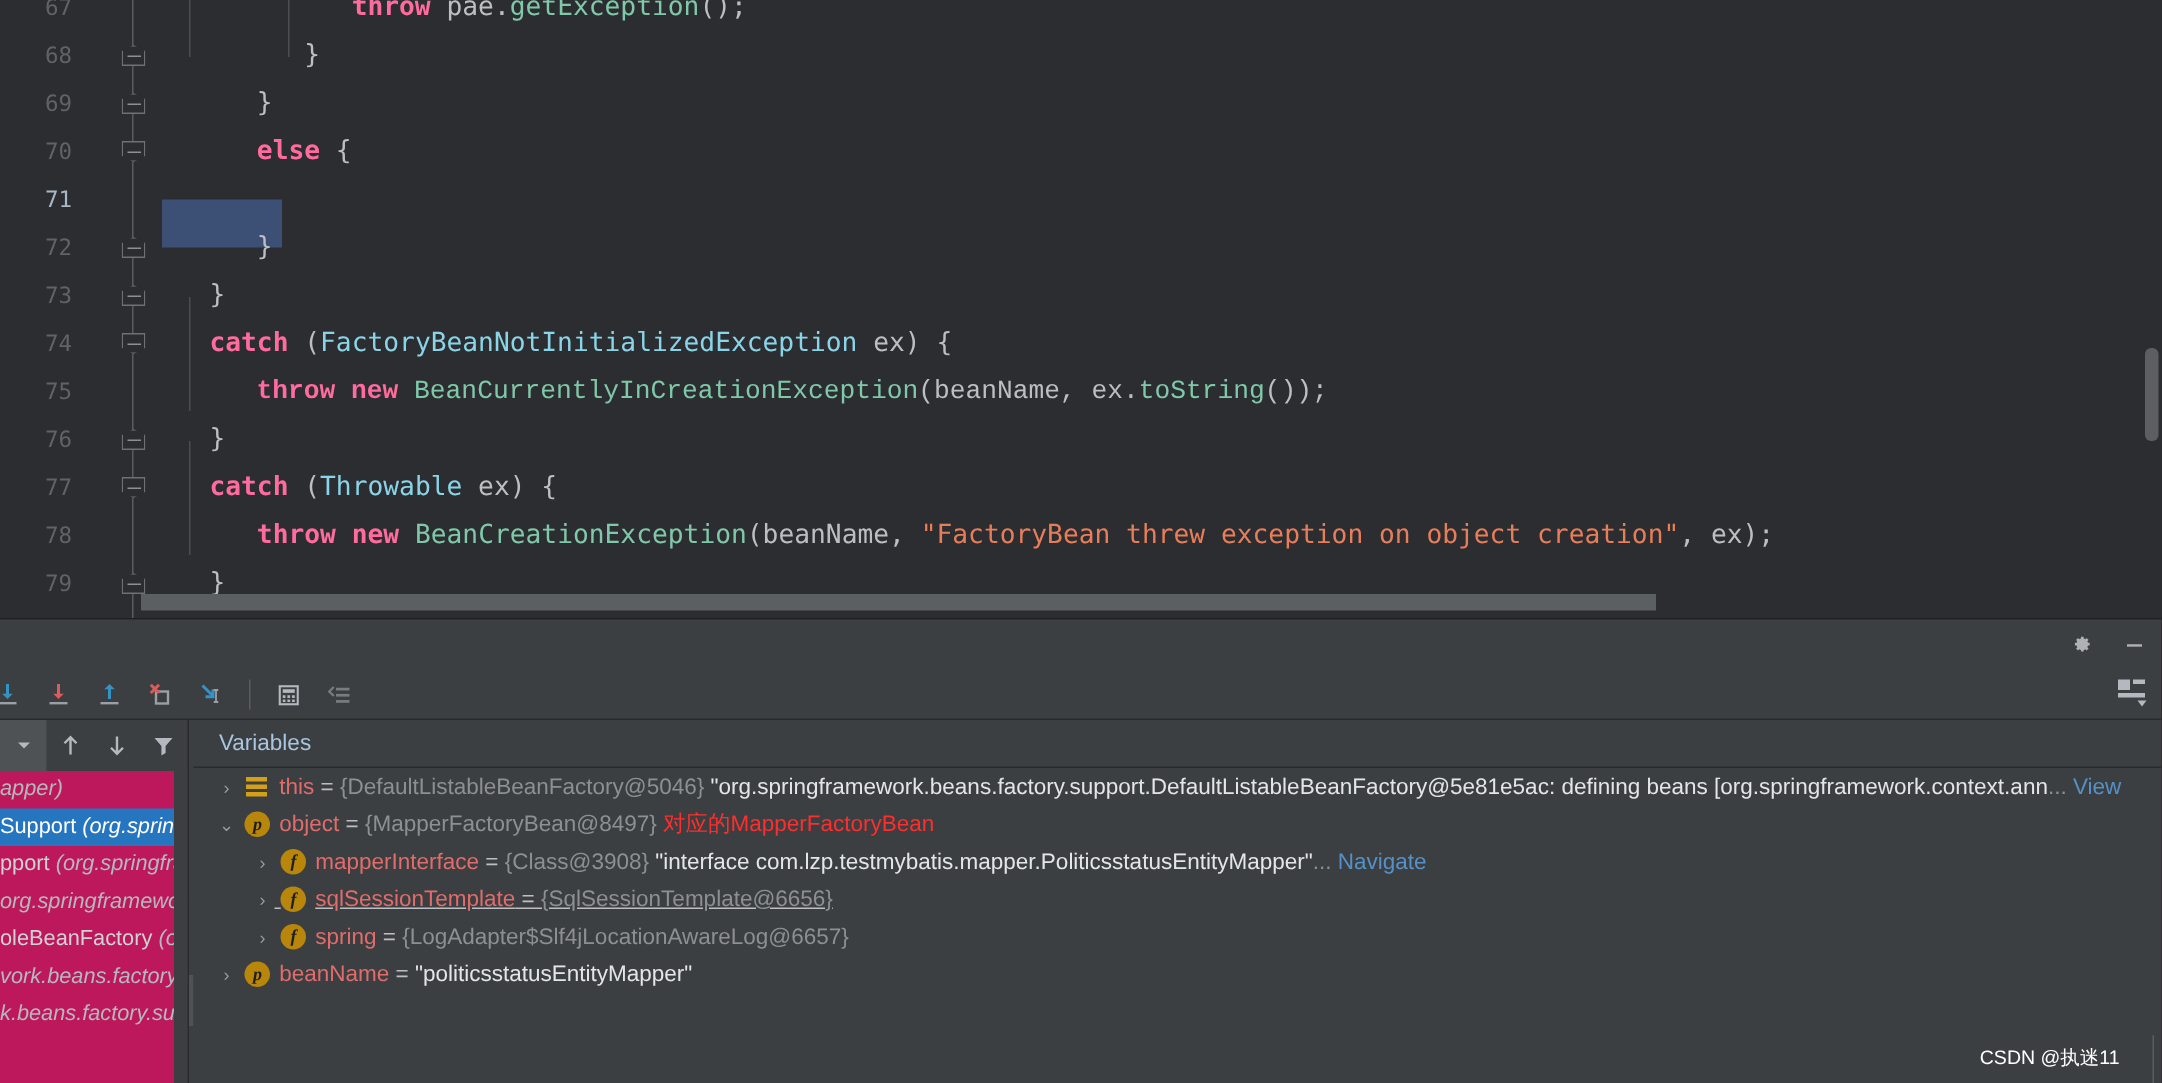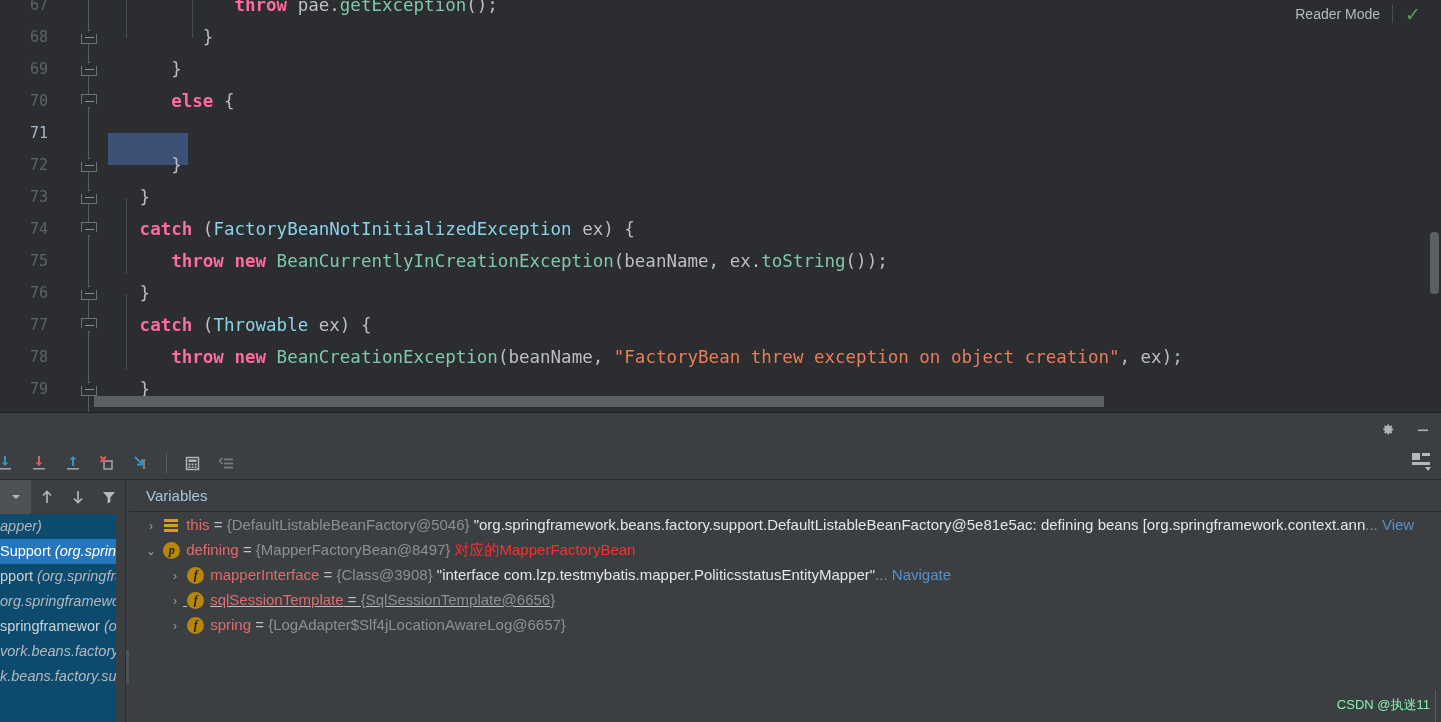--- a/index.html
+++ b/index.html
@@ -123,21 +123,21 @@
   }
   
   #frames-toolbar {
     position: absolute; left: 0; top: 0; width: 125px; height: 34px;
     background: #3c3f41; display: flex; align-items: center;
   }
   .fbtn { width: 34px; height: 34px; display: flex; align-items: center; justify-content: center; color: #b4b8bf; }
   .fbtn.dd { background: #4e5254; }
   #frames-list {
     position: absolute; left: 0; top: 34px; width: 125px; height: 208px;
-    background: #0c4a6e; overflow: hidden;
+    background: #be185d; overflow: hidden;
   }
   .frow {
     height: 25px; line-height: 25px; font-size: 14.5px;
     color: #b4b8bf; white-space: nowrap; padding-left: 0px;
     font-style: italic;
   }
   .frow .main { font-style: normal; color: #cfd2d4; }
   .frow.sel { background: #2675bf; color: #ffffff; }
   .frow.sel .main { color: #ffffff; }
   #frames-vscroll {
@@ -198,22 +198,22 @@
   }
   .vname { color: #e06c6c; }
   .veq { color: #bcbec4; }
   .vref { color: #8d9092; }
   .vstr { color: #e3e5e8; }
   .vlink { color: #5591c8; }
   .vnote { color: #ff2e2e; font-size: 15px; }
   .ell { color: #8d9092; }
 
   #watermark {
-    position: absolute; right: 11px; bottom: 8px;
-    font-size: 13px; color: #86efac;
+    position: absolute; right: 28px; bottom: 8px;
+    font-size: 13px; color: #ffffff;
   }
   #wm-bar { position: absolute; right: 5px; bottom: 0px; width: 1px; height: 32px; background: #5a5d5f; }
 </style>
 </head>
 <body>
 
 <div id="app">
 
   <div id="editor">
 
@@ -269,36 +269,31 @@
     </div>
 
     <div id="code-area">
         <div class="cline" style="top: -11px;"><span class="id">            </span><span class="kw">throw</span><span class="id"> pae.</span><span class="cl">getException</span><span class="id">();</span></div>
         <div class="cline" style="top: 21px;"><span class="id">         }</span></div>
         <div class="cline" style="top: 53px;"><span class="id">      }</span></div>
         <div class="cline" style="top: 85px;"><span class="id">      </span><span class="kw">else</span><span class="id"> {</span></div>
         <div class="cline" style="top: 149px;"><span class="id">      }</span></div>
         <div class="cline" style="top: 181px;"><span class="id">   }</span></div>
         <div class="cline" style="top: 213px;"><span class="id">   </span><span class="kw">catch</span><span class="id"> (</span><span class="ty">FactoryBeanNotInitializedException</span><span class="id"> ex) {</span></div>
-        <div class="cline" style="top: 245px;"><span class="id">      </span><span class="kw">throw</span><span class="id"> </span><span class="kw">new</span><span class="id"> </span><span class="cl">BeanCurrentlyInCreationException</span><span class="id">(beanName, ex.</span><span class="cl">toString</span><span class="id">());</span></div>
+        <div class="cline" style="top: 245px; font-family: Liberation Mono, monospace;"><span class="id">      </span><span class="kw">throw</span><span class="id"> </span><span class="kw">new</span><span class="id"> </span><span class="cl">BeanCurrentlyInCreationException</span><span class="id">(beanName, ex.</span><span class="cl">toString</span><span class="id">());</span></div>
         <div class="cline" style="top: 277px;"><span class="id">   }</span></div>
         <div class="cline" style="top: 341px;"><span class="id">      </span><span class="kw">throw</span><span class="id"> </span><span class="kw">new</span><span class="id"> </span><span class="cl">BeanCreationException</span><span class="id">(beanName, </span><span class="st">"FactoryBean threw exception on object creation"</span><span class="id">, ex);</span></div>
         <div class="cline" style="top: 309px;"><span class="id">   </span><span class="kw">catch</span><span class="id"> (</span><span class="ty">Throwable</span><span class="id"> ex) {</span></div>
         <div class="cline" style="top: 373px;"><span class="id">   }</span></div>
         <div class="indent-guide" style="left: 18px; top: 0px; height: 38px;"></div>
         <div class="indent-guide" style="left: 18px; top: 198px; height: 76px;"></div>
         <div class="indent-guide" style="left: 18px; top: 294px; height: 76px;"></div>
         <div class="indent-guide" style="left: 84px; top: 0px; height: 38px;"></div>
       </div>
 
-    <div id="reader-mode">
-      <span class="lbl">Reader Mode</span>
-      <span class="sep"></span>
-      <span class="chk">✓</span>
-    </div>
 
     <div id="ed-vscroll">
       <div id="ed-vthumb"></div>
     </div>
     <div id="ed-hscroll">
       <div id="ed-hthumb"></div>
     </div>
   </div>
 
   <div id="tool-sep"></div>
@@ -410,21 +405,21 @@
             <path d="M2 3h12l-4.6 5.4V13l-2.8 1.6V8.4z" fill="#b4b8bf"></path>
           </svg>
       </span>
     </div>
 
     <div id="frames-list">
         <div class="frow"><span>apper)</span></div>
         <div class="frow sel"><span class="main">Support</span> <span>(org.spring</span></div>
         <div class="frow"><span class="main">pport</span> <span>(org.springfra</span></div>
         <div class="frow"><span>org.springframewor</span></div>
-        <div class="frow"><span class="main">springframewor</span> <span>(or</span></div>
+        <div class="frow"><span class="main">oleBeanFactory</span> <span>(or</span></div>
         <div class="frow"><span>vork.beans.factory.s</span></div>
         <div class="frow"><span>k.beans.factory.sup</span></div>
       </div>
     <div id="frames-vscroll">
       <div id="frames-vthumb"></div>
     </div>
 
     <div id="rail">
       <span class="rbtn">
         <svg width="17" height="17" viewBox="0 0 17 17">
@@ -460,24 +455,25 @@
           <path d="M10.7 7h.6" stroke="#cfd2d4" stroke-width="1.5"></path>
         </svg>
       </span>
     </div>
 
     <div id="vars-panel">
       <div id="vars-title">Variables</div>
       <div id="vars-title-underline"></div>
       <div id="vars-list">
           <div class="vrow" style="padding-left: 14px;"><span class="arrow">›</span> <span class="vicon lines"></span><span class="vname">this</span><span class="veq"> = </span><span class="vref">{DefaultListableBeanFactory@5046}</span><span class="vstr"> "org.springframework.beans.factory.support.DefaultListableBeanFactory@5e81e5ac: defining beans [org.springframework.context.ann</span><span class="ell">... </span><span class="vlink">View</span></div>
-          <div class="vrow" style="padding-left: 14px;"><span class="arrow">⌄</span> <span class="vicon">p</span><span class="vname">defining</span><span class="veq"> = </span><span class="vref">{MapperFactoryBean@8497}</span><span class="vnote">    对应的MapperFactoryBean</span></div>
+          <div class="vrow" style="padding-left: 14px;"><span class="arrow">⌄</span> <span class="vicon">p</span><span class="vname">object</span><span class="veq"> = </span><span class="vref">{MapperFactoryBean@8497}</span><span class="vnote">    对应的MapperFactoryBean</span></div>
           <div class="vrow" style="padding-left: 38px;"><span class="arrow">›</span> <span class="vicon">f</span><span class="vname">mapperInterface</span><span class="veq"> = </span><span class="vref">{Class@3908}</span><span class="vstr"> "interface com.lzp.testmybatis.mapper.PoliticsstatusEntityMapper"</span><span class="ell">... </span><span class="vlink">Navigate</span></div>
           <div class="vrow" style="padding-left: 38px; text-decoration: underline;"><span class="arrow">›</span> <span class="vicon">f</span><span class="vname">sqlSessionTemplate</span><span class="veq"> = </span><span class="vref">{SqlSessionTemplate@6656}</span></div>
           <div class="vrow" style="padding-left: 38px;"><span class="arrow">›</span> <span class="vicon">f</span><span class="vname">spring</span><span class="veq"> = </span><span class="vref">{LogAdapter$Slf4jLocationAwareLog@6657}</span></div>
+          <div class="vrow" style="padding-left: 14px;"><span class="arrow">›</span> <span class="vicon">p</span><span class="vname">beanName</span><span class="veq"> = </span><span class="vstr">"politicsstatusEntityMapper"</span></div>
         </div>
     </div>
 
     <div id="wm-bar"></div>
     <div id="watermark">CSDN @执迷11</div>
   </div>
 
 </div>
 
 </body></html>

